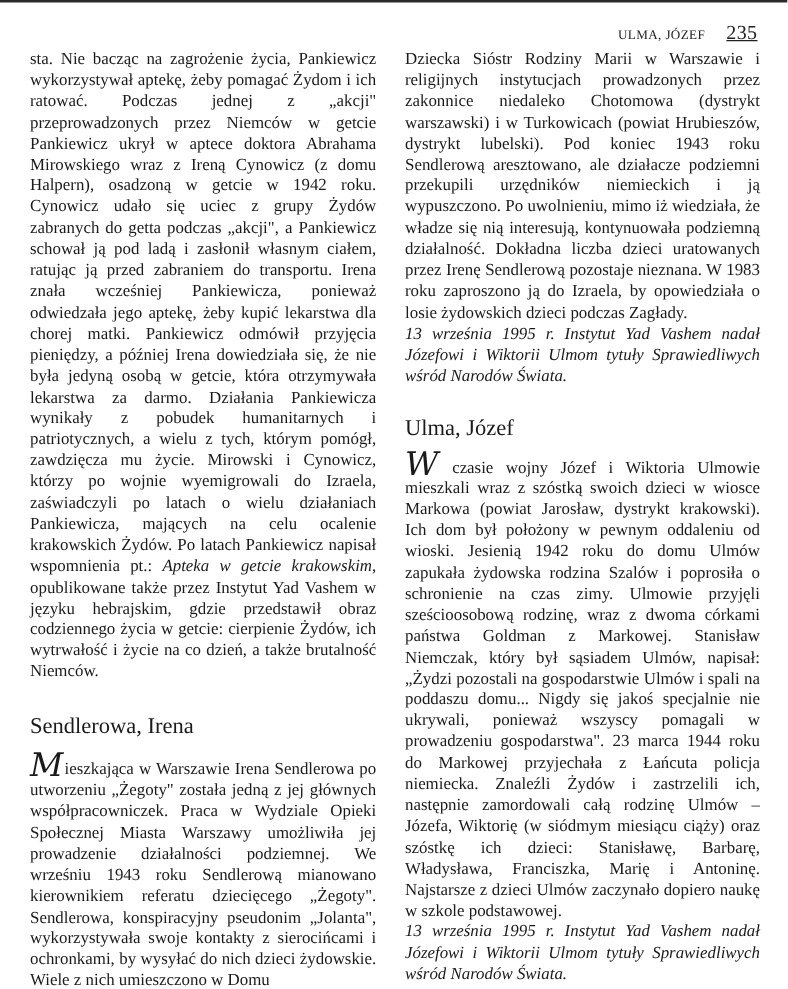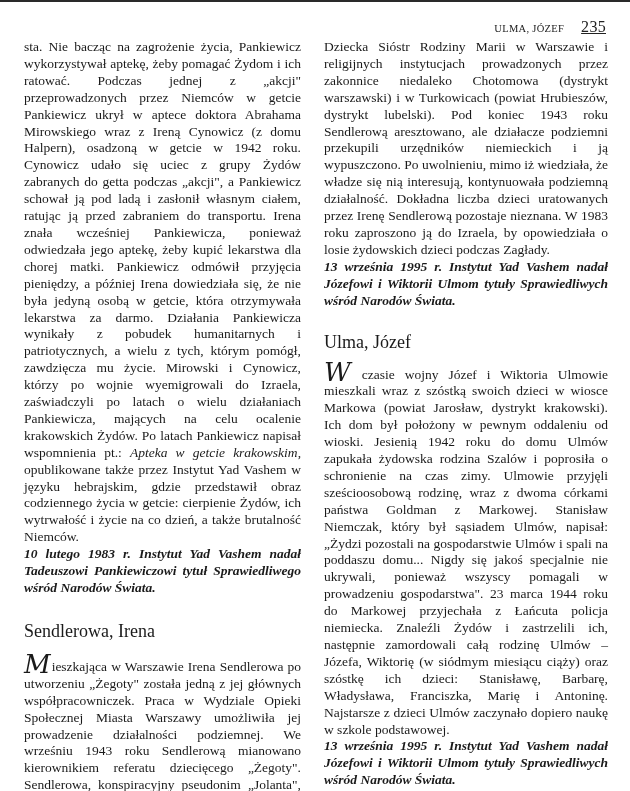--- a/index.html
+++ b/index.html
@@ -16,21 +16,21 @@
   .running-head .title { font-variant:small-caps; text-transform:lowercase; font-size:12px; margin-right:14px; }
   .running-head .title.upper { text-transform:none; }
   .col {
     position:absolute; top:39px; width:277px;
     font-size:13.5px; line-height:16.9px; text-align:justify;
     hyphens:manual;
   }
   .col.left { left:24px; }
   .col.right { left:324px; width:284px; }
   .col p { margin:0; }
-  .col .note { font-style:italic;font-weight:bold; }
+  .col .note { font-style:italic; }
   .heading {
     font-size:18px; line-height:20px; margin:24px 0 15px 0; font-weight:normal; text-align:left;
   }
   .heading.double { margin:22px 0 12px 0; }
   .dropcap {
     font-family:"DejaVu Serif",serif; font-style:italic; font-size:26px; line-height:16px;
     margin-right:1px; vertical-align:-2px;
   }
 </style>
 </head>
@@ -38,21 +38,20 @@
 
 <div class="topbar"></div>
 
 <div class="running-head">
   <span class="title upper" style="font-size:10.5px;">ULMA, JÓZEF</span>
   <span style="font-size:16px;text-decoration:underline;">235</span>
 </div>
 
 <div class="col left">
   <p><span>sta. Nie bacząc na zagrożenie życia, Pankiewicz wykorzystywał aptekę, żeby pomagać Żydom i ich ratować. Podczas jednej z „akcji" przeprowadzonych przez Niemców w getcie Pankiewicz ukrył w aptece doktora Abrahama Mirowskiego wraz z Ireną Cynowicz (z domu Halpern), osadzoną w getcie w 1942 roku. Cynowicz udało się uciec z grupy Żydów zabranych do getta podczas „akcji", a Pankiewicz schował ją pod ladą i zasłonił własnym ciałem, ratując ją przed zabraniem do transportu. Irena znała wcześniej Pankiewicza, ponieważ odwiedzała jego aptekę, żeby kupić lekarstwa dla chorej matki. Pankiewicz odmówił przyjęcia pieniędzy, a później Irena dowiedziała się, że nie była jedyną osobą w getcie, która otrzymywała lekarstwa za darmo. Działania Pankiewicza wynikały z pobudek humanitarnych i patriotycznych, a wielu z tych, którym pomógł, zawdzięcza mu życie. Mirowski i Cynowicz, którzy po wojnie wyemigrowali do Izraela, zaświadczyli po latach o wielu działaniach Pankiewicza, mających na celu ocalenie krakowskich Żydów. Po latach Pankiewicz napisał wspomnienia pt.: </span><i>Apteka w getcie krakowskim</i><span>, opublikowane także przez Instytut Yad Vashem w języku hebrajskim, gdzie przedstawił obraz codziennego życia w getcie: cierpienie Żydów, ich wytrwałość i życie na co dzień, a także brutalność Niemców.</span></p>
-  <p class="note">10 lutego 1983 r. Instytut Yad Vashem nadał Tadeuszowi Pankiewiczowi tytuł Sprawiedliwego wśród Narodów Świata.</p>
   <h2 class="heading">Sendlerowa, Irena</h2>
   <p><span class="dropcap">M</span><span>ieszkająca w Warszawie Irena Sendlerowa po utworzeniu „Żegoty" została jedną z jej głównych współpracowniczek. Praca w Wydziale Opieki Społecznej Miasta Warszawy umożliwiła jej prowadzenie działalności podziemnej. We wrześniu 1943 roku Sendlerową mianowano kierownikiem referatu dziecięcego „Żegoty". Sendlerowa, konspiracyjny pseudonim „Jolanta", wykorzystywała swoje kontakty z sierocińcami i ochronkami, by wysyłać do nich dzieci żydowskie. Wiele z nich umieszczono w Domu</span></p>
 </div>
 
 <div class="col right">
   <p>Dziecka Sióstr Rodziny Marii w Warszawie i religijnych instytucjach prowadzonych przez zakonnice niedaleko Chotomowa (dystrykt warszawski) i w Turkowicach (powiat Hrubieszów, dystrykt lubelski). Pod koniec 1943 roku Sendlerową aresztowano, ale działacze podziemni przekupili urzędników niemieckich i ją wypuszczono. Po uwolnieniu, mimo iż wiedziała, że władze się nią interesują, kontynuowała podziemną działalność. Dokładna liczba dzieci uratowanych przez Irenę Sendlerową pozostaje nieznana. W 1983 roku zaproszono ją do Izraela, by opowiedziała o losie żydowskich dzieci podczas Zagłady.</p>
   <p class="note">13 września 1995 r. Instytut Yad Vashem nadał Józefowi i Wiktorii Ulmom tytuły Sprawiedliwych wśród Narodów Świata.</p>
   <h2 class="heading double">
     <span>Ulma, Józef</span><br>
   </h2>

